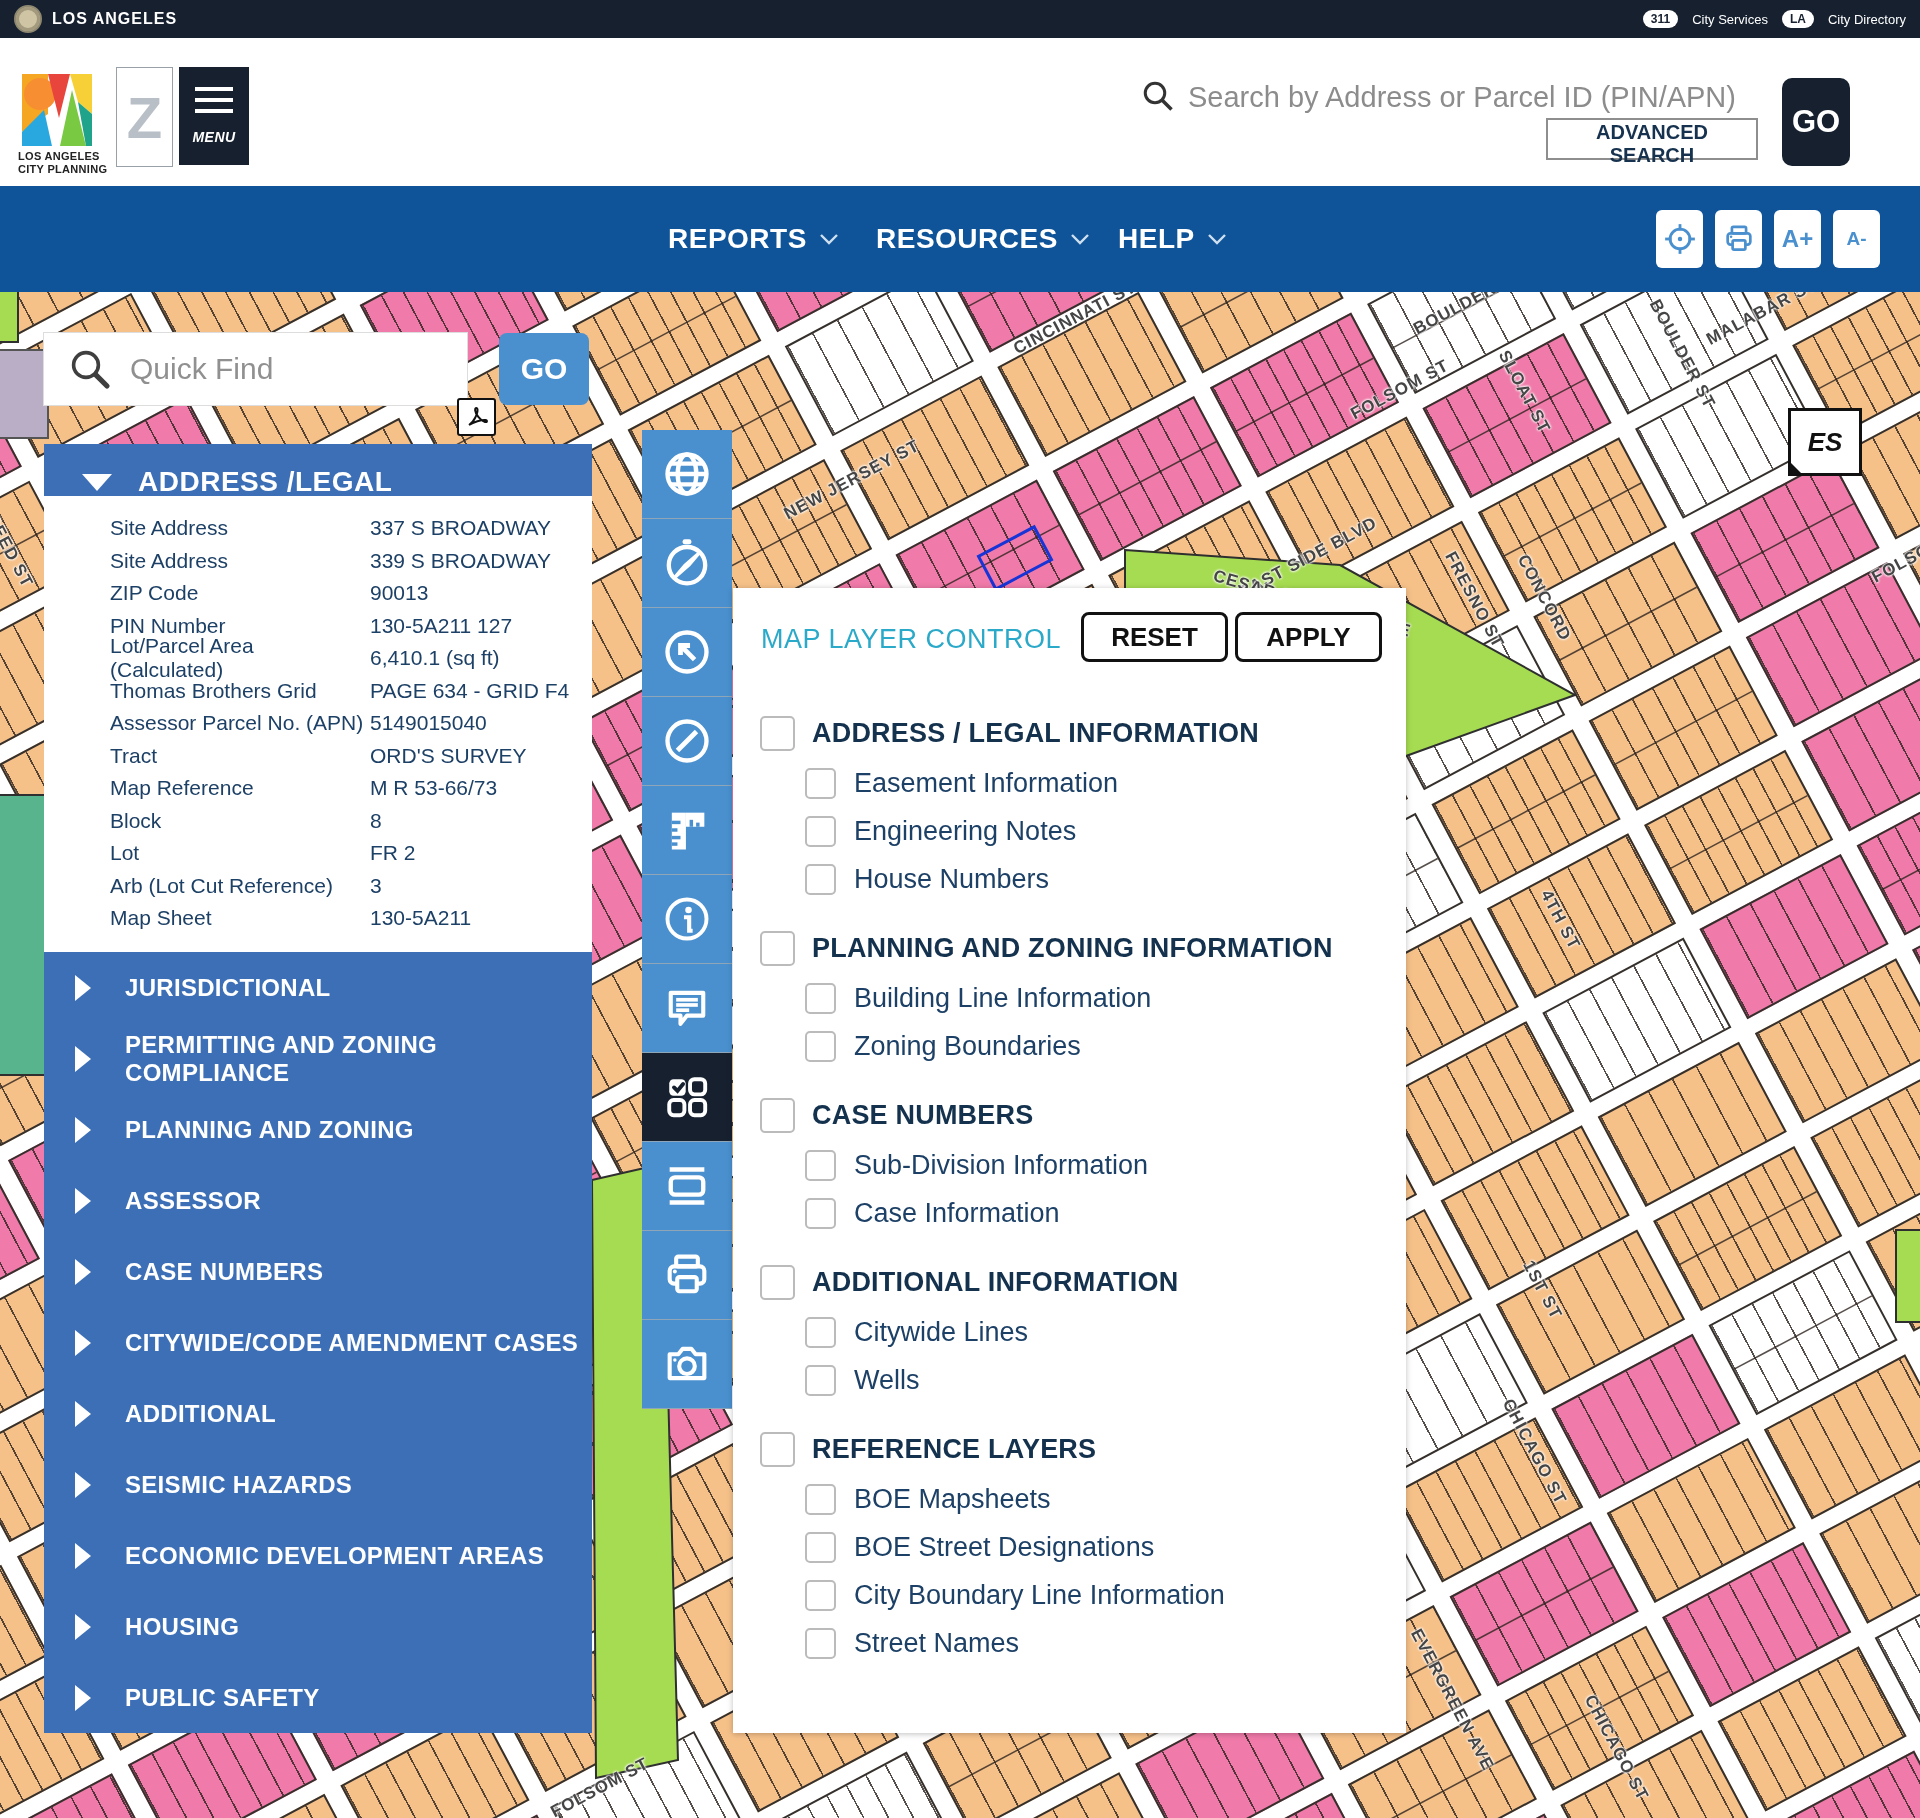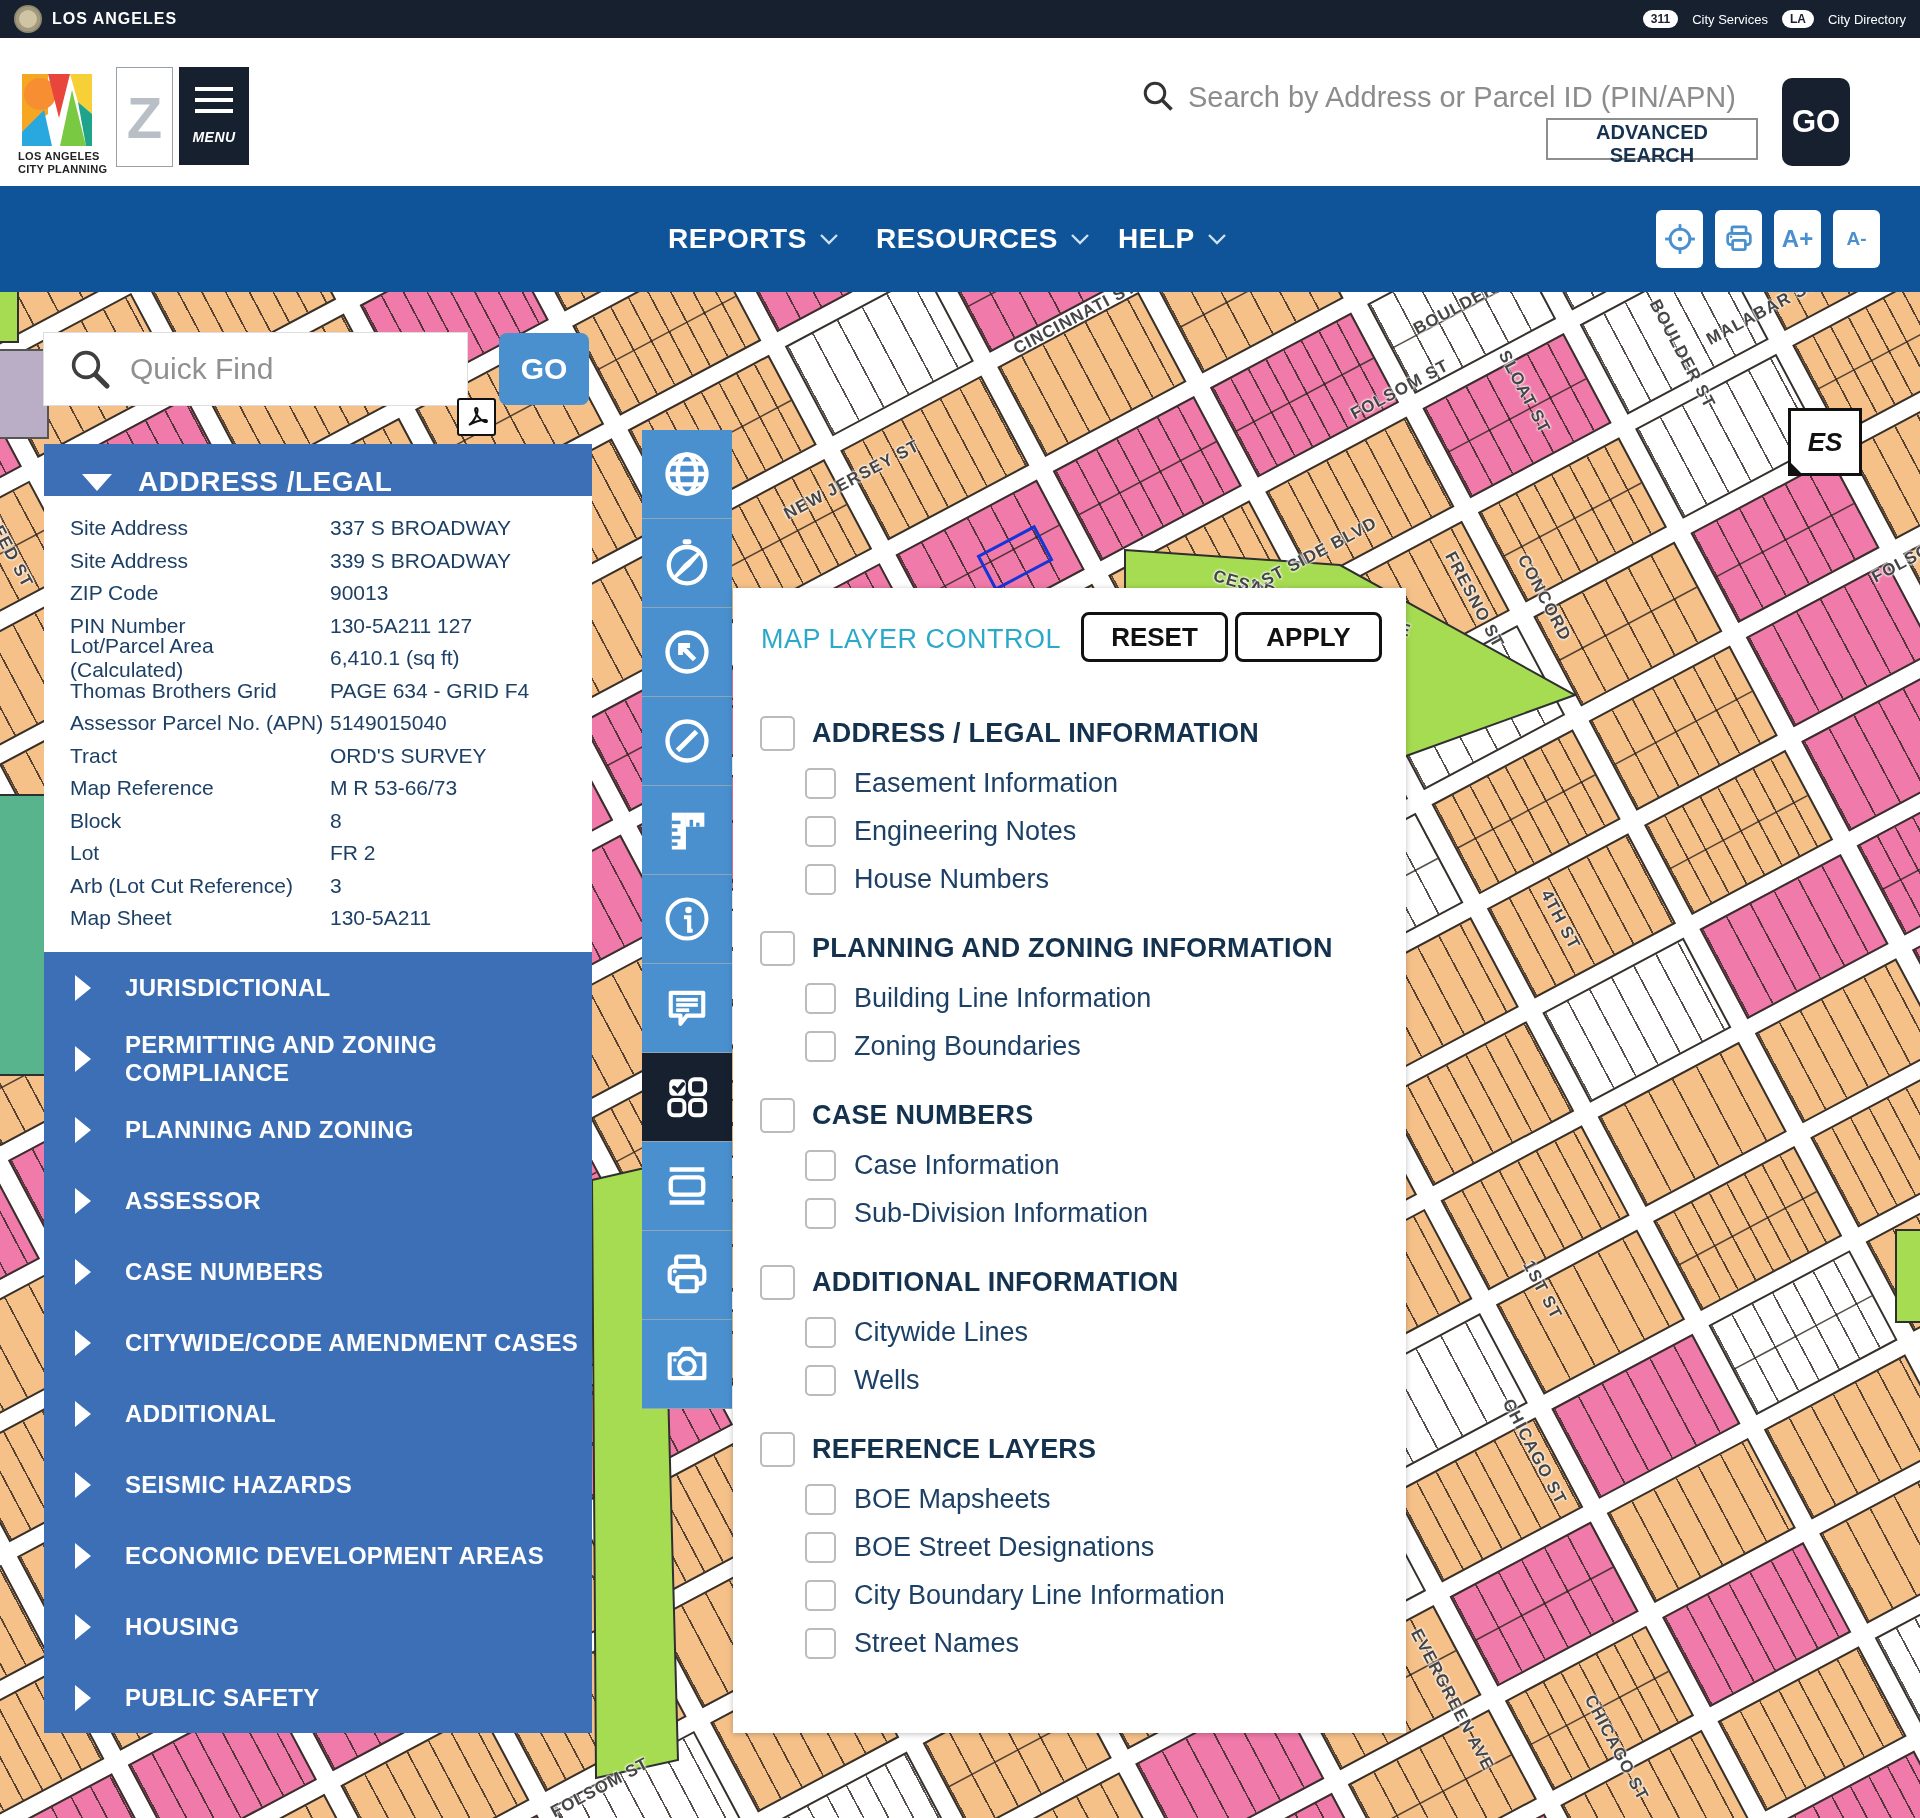--- a/index.html
+++ b/index.html
@@ -82,21 +82,21 @@
 
   
   .al-header{position:absolute;left:44px;top:444px;width:548px;height:76px;background:#3d6fb7;z-index:11;
             display:flex;align-items:center;cursor:pointer;}
   .tri-down{width:0;height:0;border-left:15px solid transparent;border-right:15px solid transparent;
             border-top:17px solid #fff;margin-left:38px;}
   .al-title{color:#fff;font-weight:bold;font-size:28px;margin-left:26px;letter-spacing:.5px;}
   .al-body{position:absolute;left:44px;top:496px;width:548px;height:456px;background:#fff;z-index:11;
             padding-top:16px;box-sizing:border-box;}
   .al-row{display:flex;height:32.5px;align-items:center;font-size:21px;color:#1d4066;}
-  .al-label{width:286px;padding-left:26px;box-sizing:border-box;}
+  .al-label{width:286px;padding-left:26px;box-sizing:border-box;margin-left:40px;}
   .al-value{flex:1;}
   .sections{position:absolute;left:44px;top:952px;width:548px;height:781px;background:#3d6fb7;z-index:11;
             display:flex;flex-direction:column;}
   .section-row{height:71px;display:flex;align-items:center;cursor:pointer;}
   .tri-right{width:0;height:0;border-top:13px solid transparent;border-bottom:13px solid transparent;
             border-left:16px solid #fff;margin-left:31px;}
   .section-label{color:#fff;font-weight:bold;font-size:24px;margin-left:34px;letter-spacing:.3px;}
 
   
   .vtoolbar{position:absolute;left:642px;top:430px;width:90px;z-index:11;}
@@ -679,25 +679,25 @@
         <div class="lc-child">
           <span class="cbx cbx-c"></span>
           <span class="lc-child-label">Zoning Boundaries</span>
         </div>
         <div class="lc-group">
           <span class="cbx cbx-g"></span>
           <span class="lc-group-label">CASE NUMBERS</span>
         </div>
         <div class="lc-child">
           <span class="cbx cbx-c"></span>
+          <span class="lc-child-label">Sub-Division Information</span>
+        </div>
+        <div class="lc-child">
+          <span class="cbx cbx-c"></span>
           <span class="lc-child-label">Case Information</span>
-        </div>
-        <div class="lc-child">
-          <span class="cbx cbx-c"></span>
-          <span class="lc-child-label">Sub-Division Information</span>
         </div>
         <div class="lc-group">
           <span class="cbx cbx-g"></span>
           <span class="lc-group-label">ADDITIONAL INFORMATION</span>
         </div>
         <div class="lc-child">
           <span class="cbx cbx-c"></span>
           <span class="lc-child-label">Citywide Lines</span>
         </div>
         <div class="lc-child">

